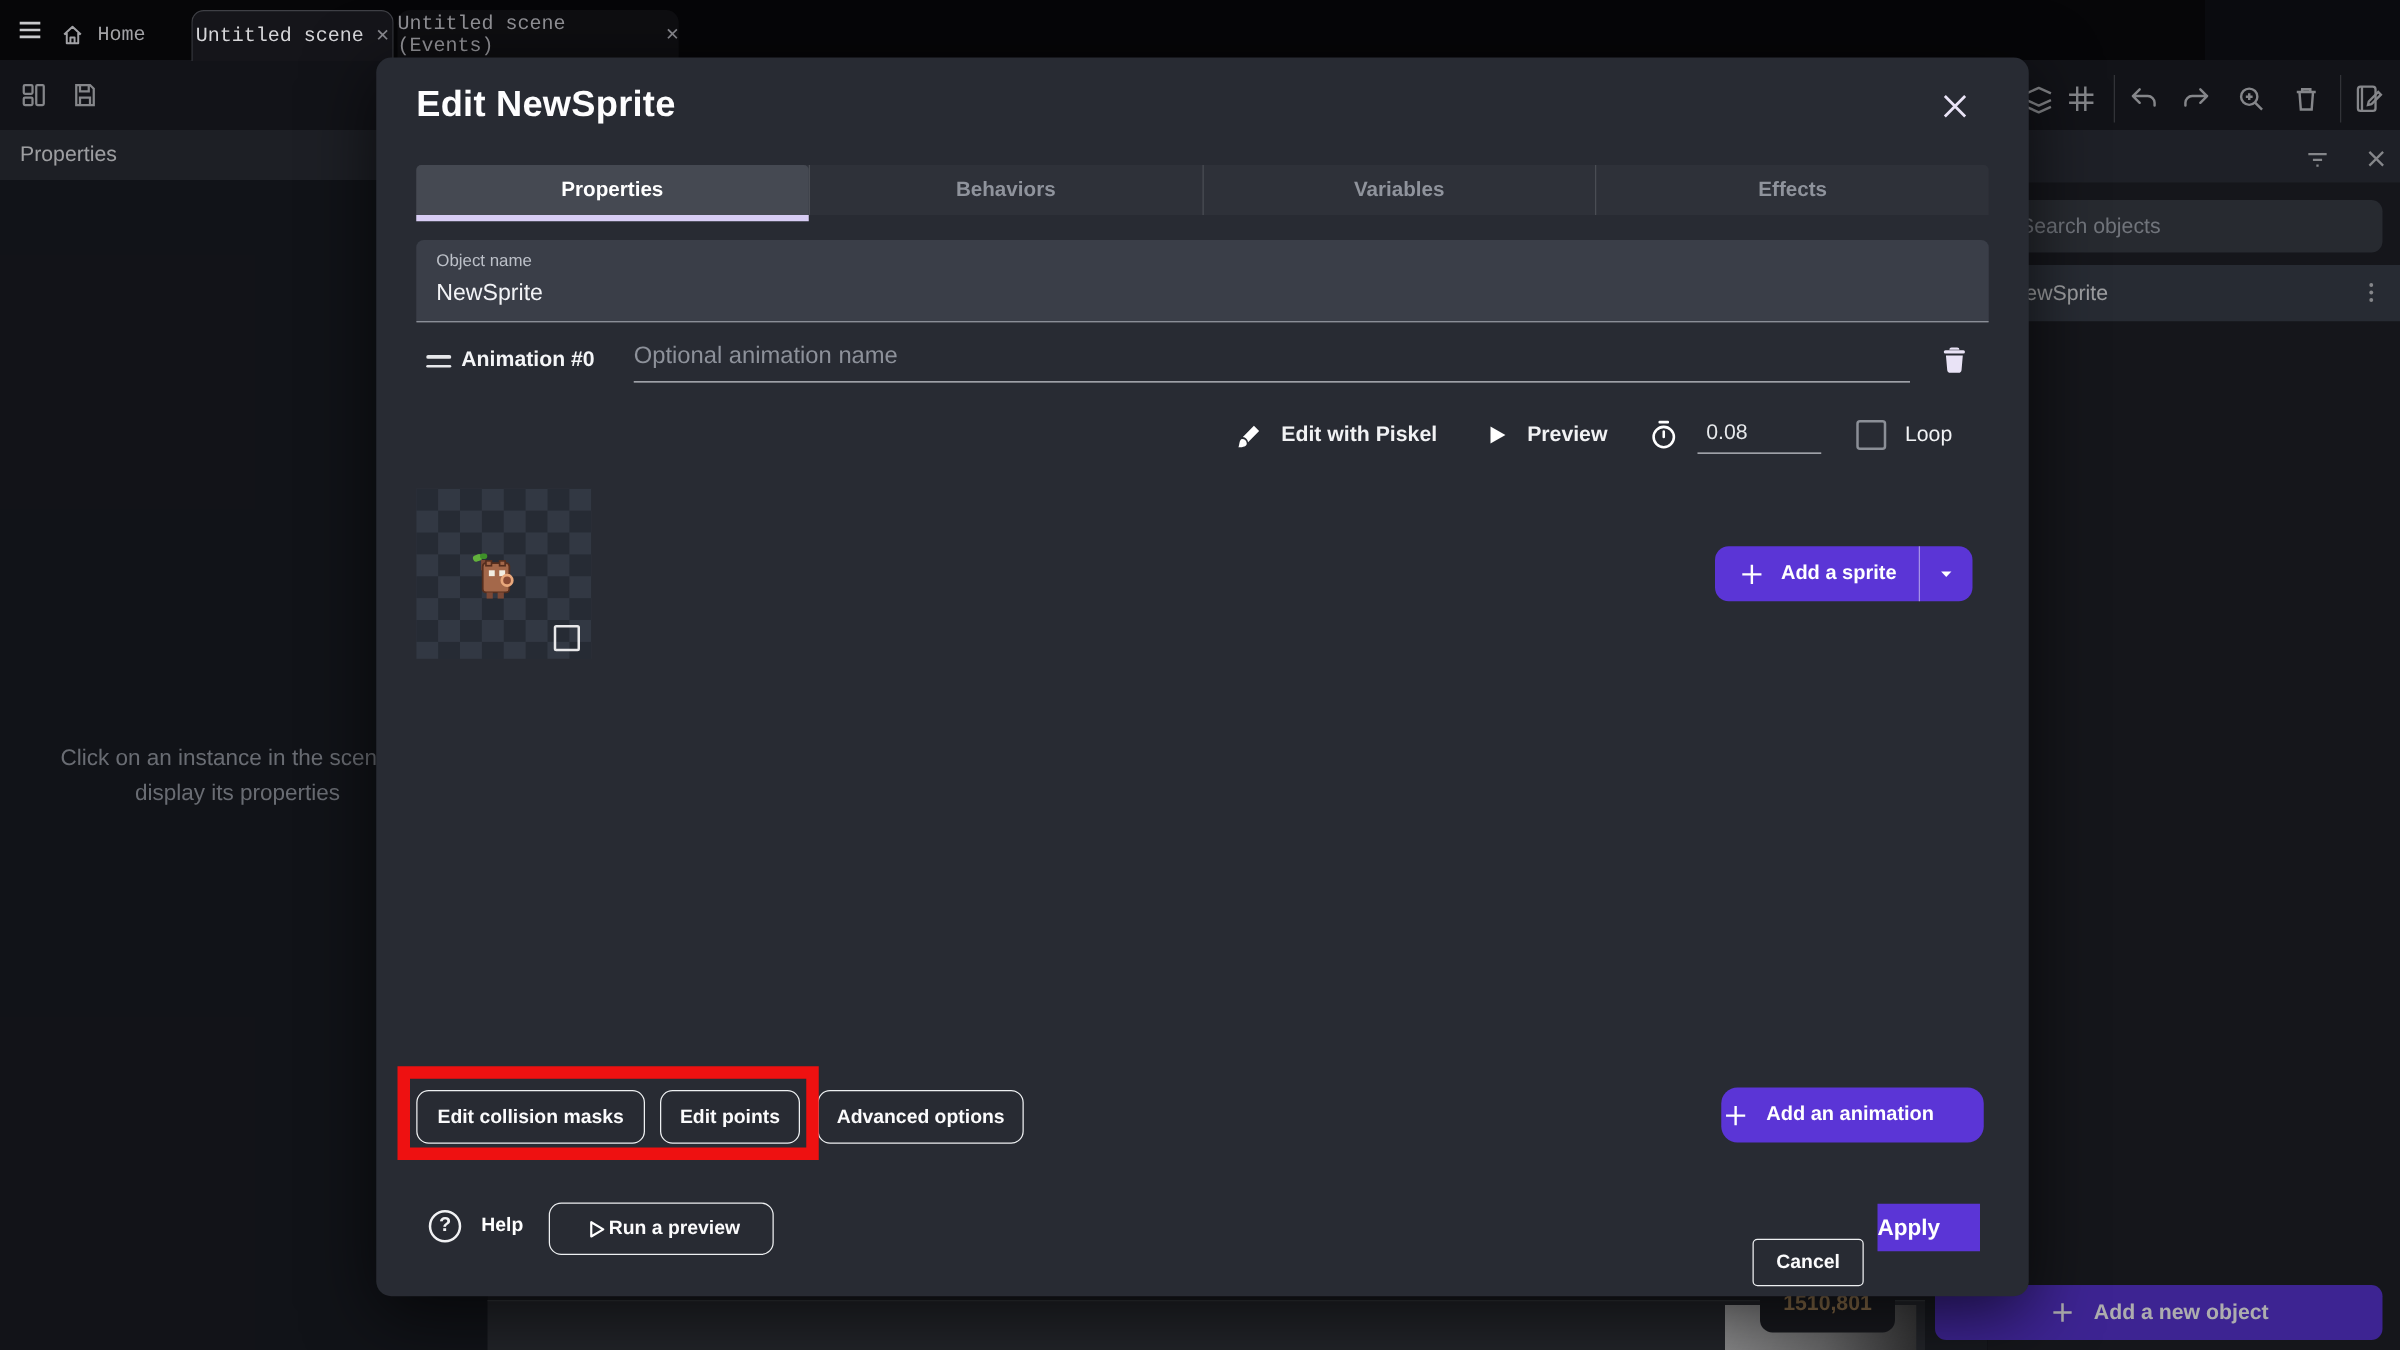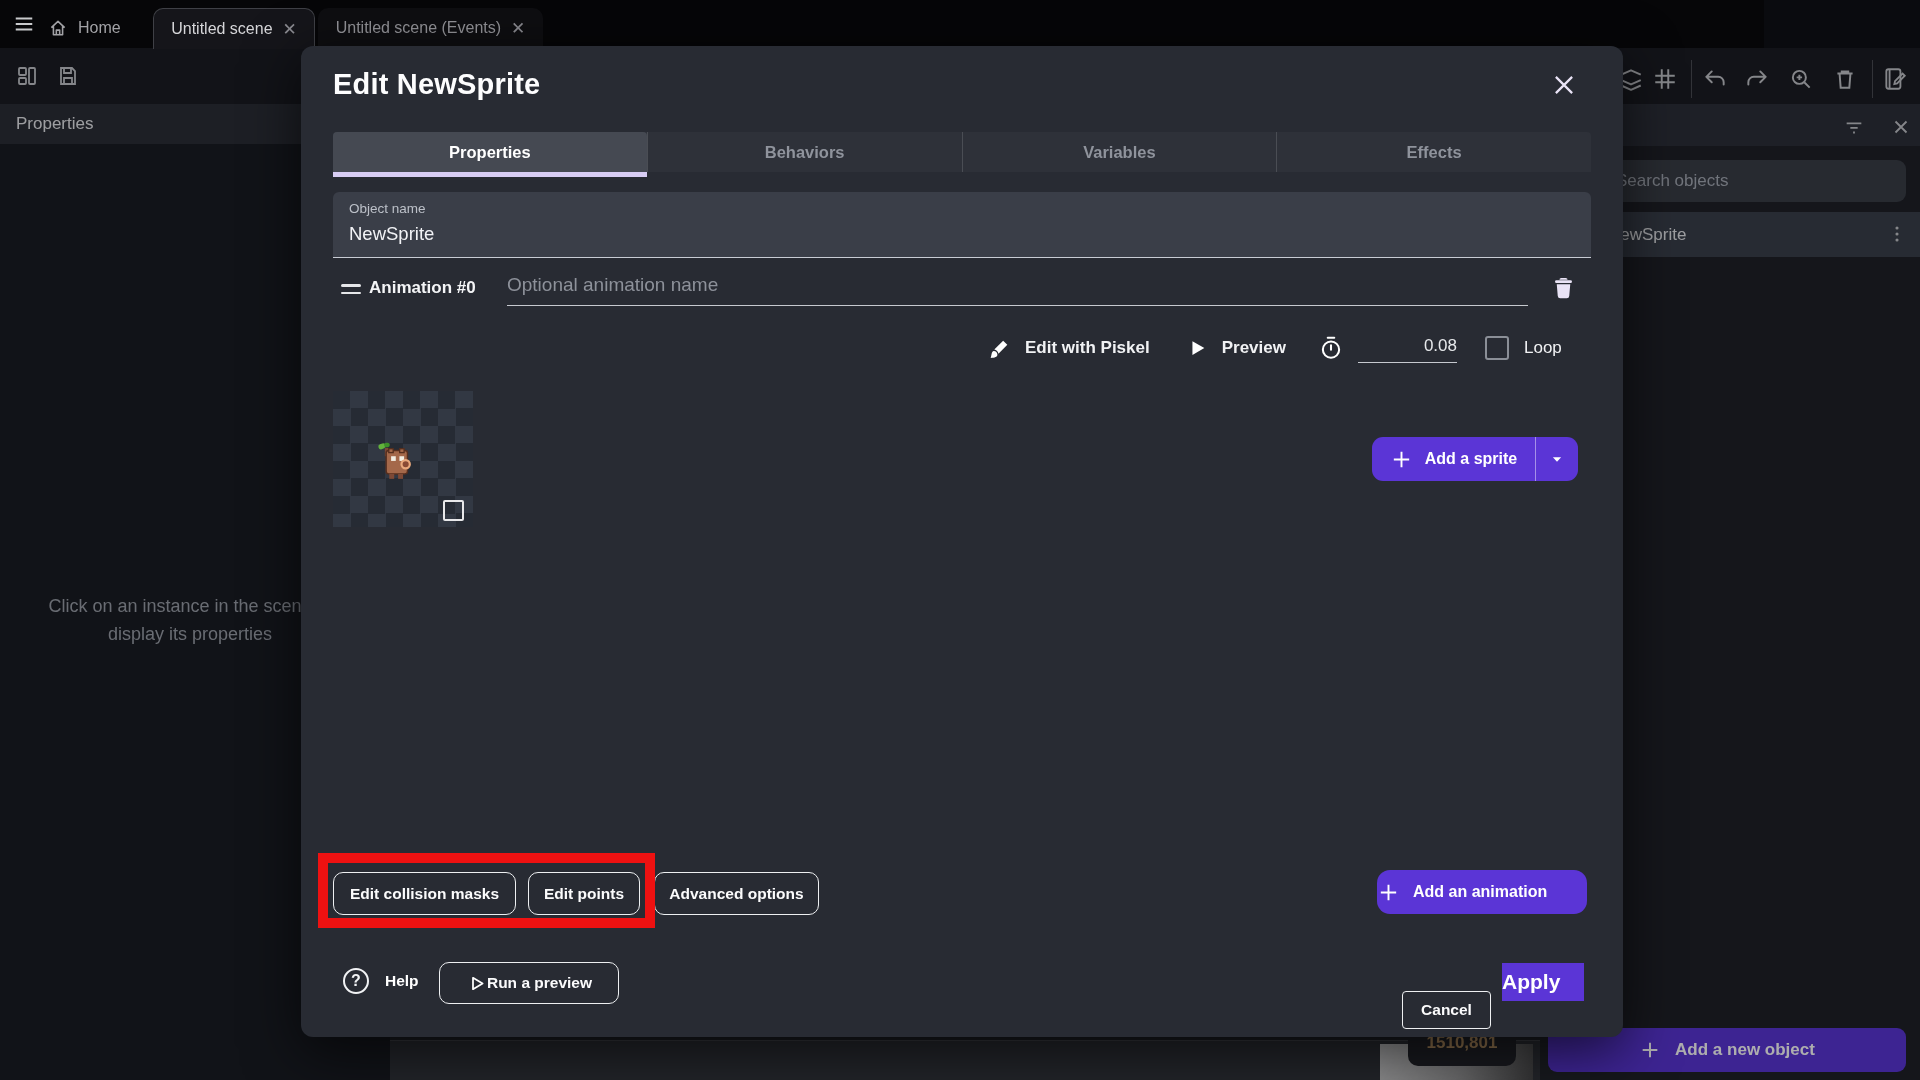--- a/index.html
+++ b/index.html
@@ -24,21 +24,21 @@
               display:flex;align-items:center;padding-left:18px;box-sizing:border-box;font-size:17px;color:#a6abb4;}
   .object-row{left:1590px;top:212px;width:330px;height:45px;background:#3a404a;display:flex;align-items:center;
               padding-left:18px;box-sizing:border-box;font-size:17px;color:#e8e9ec;}
   .add-new-object{left:1548px;top:1028px;width:358px;height:44px;background:#5b35d6;border-radius:9px;
                   display:flex;align-items:center;justify-content:center;gap:14px;font-size:17px;font-weight:bold;color:#fff;}
   .tool-ic{color:#c4c6ca;}
   .vdiv{width:1px;height:38px;background:#4a4c52;}
   
   .dim{left:0;top:0;width:1920px;height:1080px;background:rgba(0,0,2,0.32);z-index:5;}
   
-  .topbar{left:0;top:0;width:1764px;height:48px;background:#060608;z-index:6;}
+  .topbar{left:0;top:0;width:1764px;height:48px;background:#060608;z-index:6;font-family:Liberation Mono, monospace;}
   .tab{position:absolute;top:8px;height:40px;display:flex;align-items:center;gap:10px;font-size:16px;}
   .tab-active{background:#15151a;border:1px solid #3f4046;border-bottom:none;border-radius:10px 10px 0 0;color:#d6d6d9;}
   .tab-close{font-size:17px;color:#8a8a90;line-height:1;}
   
   .dialog{left:301px;top:46px;width:1322px;height:991px;background:#282b33;border-radius:12px;z-index:10;
           box-shadow:0 14px 56px rgba(0,0,0,0.65);}
   .dlg-title{left:32px;top:22px;font-size:29px;font-weight:800;color:#fdfdfe;letter-spacing:.2px;}
   .dlg-close{left:1248px;top:24px;width:30px;height:30px;color:#e9e3f6;cursor:pointer;}
   .tabs{left:32px;top:86px;width:1258px;height:40px;display:flex;background:#2e3139;border-radius:4px 4px 0 0;}
   .dtab{flex:1;display:flex;align-items:center;justify-content:center;font-size:16.5px;font-weight:600;
@@ -47,21 +47,21 @@
   .dtab-active{background:#454952;color:#ffffff;border-radius:4px 4px 0 0;}
   .tab-underline{position:absolute;left:0;top:40px;width:100%;height:5px;background:#d8cdf4;}
   .objfield{left:32px;top:146px;width:1258px;height:66px;background:#3a3e48;border-radius:6px 6px 0 0;
             border-bottom:1px solid #c8ccd4;box-sizing:border-box;}
   .objfield .lab{position:absolute;left:16px;top:9px;font-size:13.5px;color:#bcc0c8;}
   .objfield .val{position:absolute;left:16px;top:31px;font-size:18.5px;color:#f2f3f6;}
   .drag-handle span{display:block;width:20px;height:2.6px;background:#e6e7ea;border-radius:2px;margin-bottom:5px;}
   .anim-label{left:68px;top:232px;font-size:17px;font-weight:bold;color:#f4f5f7;}
   .anim-name{left:206px;top:228px;width:1021px;font-size:19px;color:#8d919a;border-bottom:1px solid #c6c9cf;
              padding-bottom:9px;}
-  .ctrl-row{left:686px;top:286px;height:32px;display:flex;align-items:center;color:#f1f2f4;text-align:right;}
+  .ctrl-row{left:686px;top:286px;height:32px;display:flex;align-items:center;color:#f1f2f4;}
   .ctrl-lab{font-size:17px;font-weight:bold;}
   .time-input{width:92px;border-bottom:1px solid #c6c9cf;font-size:17px;color:#e6e8eb;padding:2px 0 6px 7px;}
   .checkbox{width:20px;height:20px;border:2px solid #8b8f97;border-radius:3px;}
   .thumb{left:32px;top:345px;width:140px;height:136px;
          background:repeating-conic-gradient(#323843 0% 25%,#262b34 0% 50%);background-size:35px 35px;}
   .thumb-check{position:absolute;left:110px;top:109px;width:21px;height:21px;border:2.6px solid #e8e8ea;
                border-radius:2px;box-sizing:border-box;}
   .pbtn{background:#5b35d6;color:#fff;display:flex;align-items:center;justify-content:flex-start;
         font-weight:bold;font-size:16px;}
   .obtn{border:1px solid #eef0f2;border-radius:10px;display:flex;align-items:center;justify-content:center;
@@ -330,20 +330,20 @@
     </div>
     <div class="abs obtn" style="left:138px;top:916px;width:180px;height:42px;">
       <svg width="21" height="21" viewBox="0 0 24 24" fill="none" stroke="#fff" stroke-width="2">
         <path d="M8 5.5v13l11-6.5z" stroke-linejoin="round"></path>
       </svg>
       <span>Run a preview</span>
     </div>
     <div class="abs obtn" style="left:1101px;top:917px;width:89px;height:38px;border-radius:4px;margin-top:28px;">
       <span>Cancel</span>
     </div>
-    <div class="abs pbtn" style="left:1201px;top:917px;width:82px;height:38px;border-radius:0;font-size:21px;">
+    <div class="abs pbtn" style="left:1201px;top:917px;width:82px;height:38px;border-radius:0;font-size:18px;">
       <span>Apply</span>
     </div>
   </div>
 
   <div class="abs red-annotation"></div>
 
 </div>
 
 </body></html>

